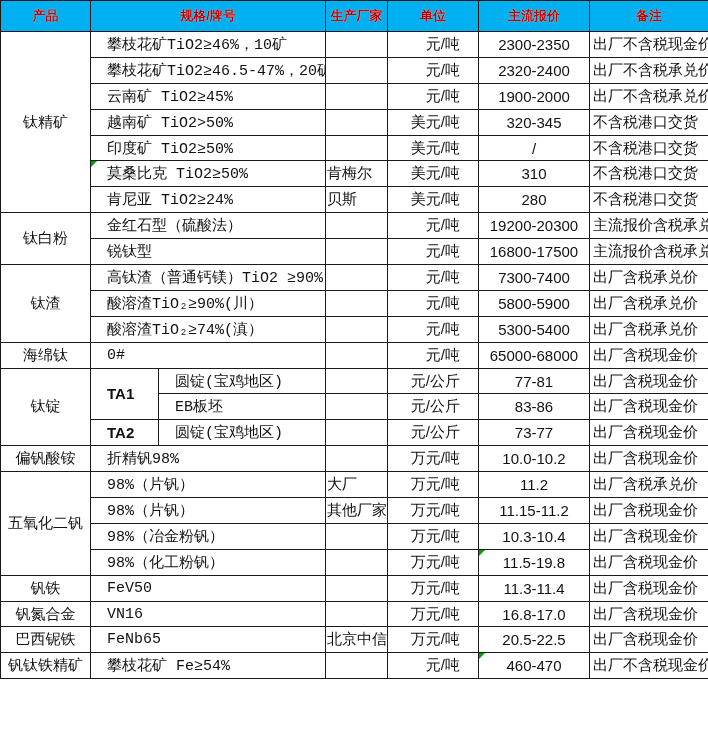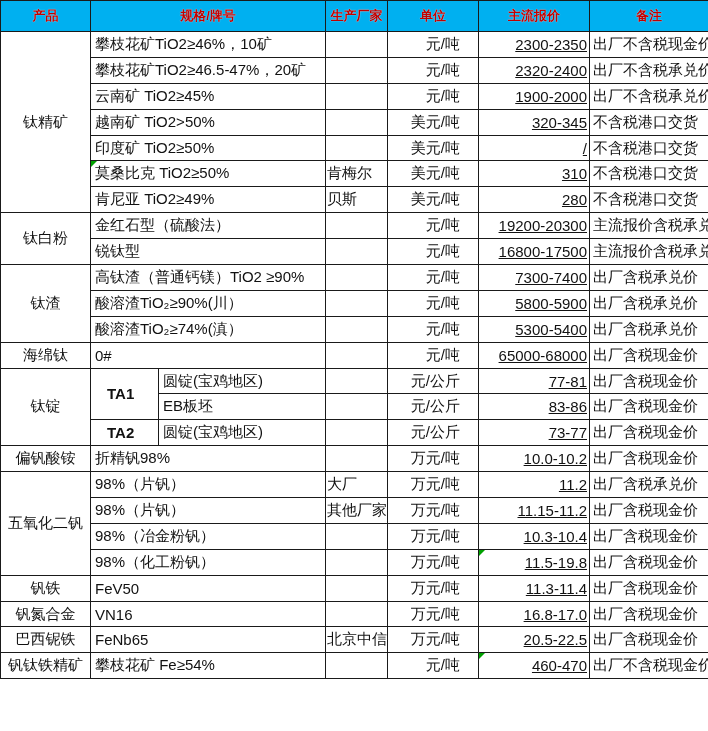--- a/index.html
+++ b/index.html
@@ -7,25 +7,25 @@
   table{border-collapse:collapse;table-layout:fixed;width:708px;height:678px;}
   col.c-prod{width:90px;} col.c-grade{width:68px;} col.c-spec{width:167px;}
   col.c-maker{width:62px;} col.c-unit{width:91px;} col.c-price{width:111px;} col.c-note{width:119px;}
   th,td{border:1px solid var(--grid,#1a1a1a);padding:0 2px;font-size:15px;color:#111;
         overflow:hidden;white-space:nowrap;vertical-align:middle;}
   thead th{background:var(--header_bg,#00B0F0);color:var(--header_text,#C00000);
            font-weight:bold;height:30px;text-align:center;font-size:13px;
            text-shadow:0 0 1px #ffffff;}
   tbody tr{height:25.9px;}
   td.prod{text-align:center;}
-  td.spec{text-align:left;padding-left:4px;}
+  td.spec{text-align:left;padding-left:16px;font-family:Liberation Mono, monospace;}
   td.grade{text-align:left;padding-left:16px;font-weight:bold;}
   td.maker{text-align:left;padding:0 1px;margin-top:28px;}
   td.unit{text-align:right;padding-right:18px;}
-  td.price{text-align:right;text-decoration:underline;}
+  td.price{text-align:center;}
   td.note{text-align:left;padding-left:3px;}
   td.rel{position:relative;}
   .tri{position:absolute;top:0;left:0;width:0;height:0;
        border-top:6px solid var(--comment_green,#00A000);
        border-right:6px solid transparent;}
 </style>
 </head>
 <body>
 
 <table>
@@ -89,21 +89,21 @@
       <td class="spec rel" colspan="2">
         <span class="tri"></span>
         <span>莫桑比克 TiO2≥50%</span>
       </td>
       <td class="maker">肯梅尔</td>
       <td class="unit">美元/吨</td>
       <td class="price">310</td>
       <td class="note">不含税港口交货</td>
     </tr>
     <tr>
-      <td class="spec" colspan="2">肯尼亚 TiO2≥49%</td>
+      <td class="spec" colspan="2">肯尼亚 TiO2≥24%</td>
       <td class="maker">贝斯</td>
       <td class="unit">美元/吨</td>
       <td class="price">280</td>
       <td class="note">不含税港口交货</td>
     </tr>
     <tr>
       <td class="prod" rowspan="2">钛白粉</td>
       <td class="spec" colspan="2">金红石型（硫酸法）</td>
       <td class="maker"></td>
       <td class="unit">元/吨</td>

